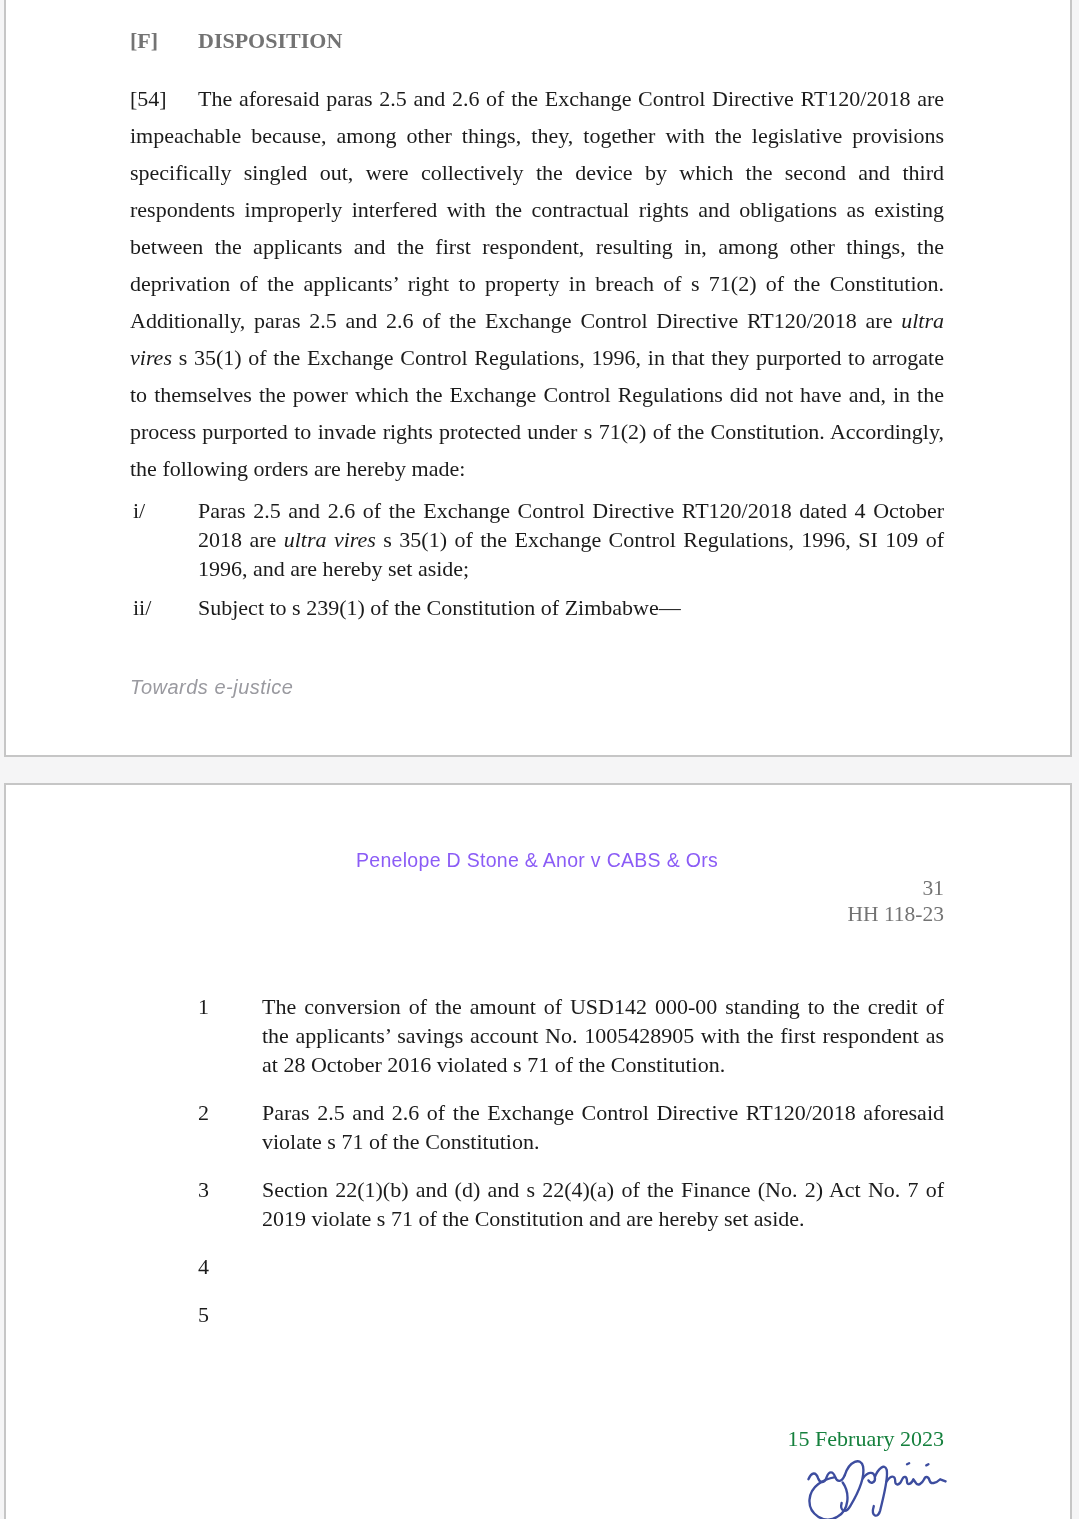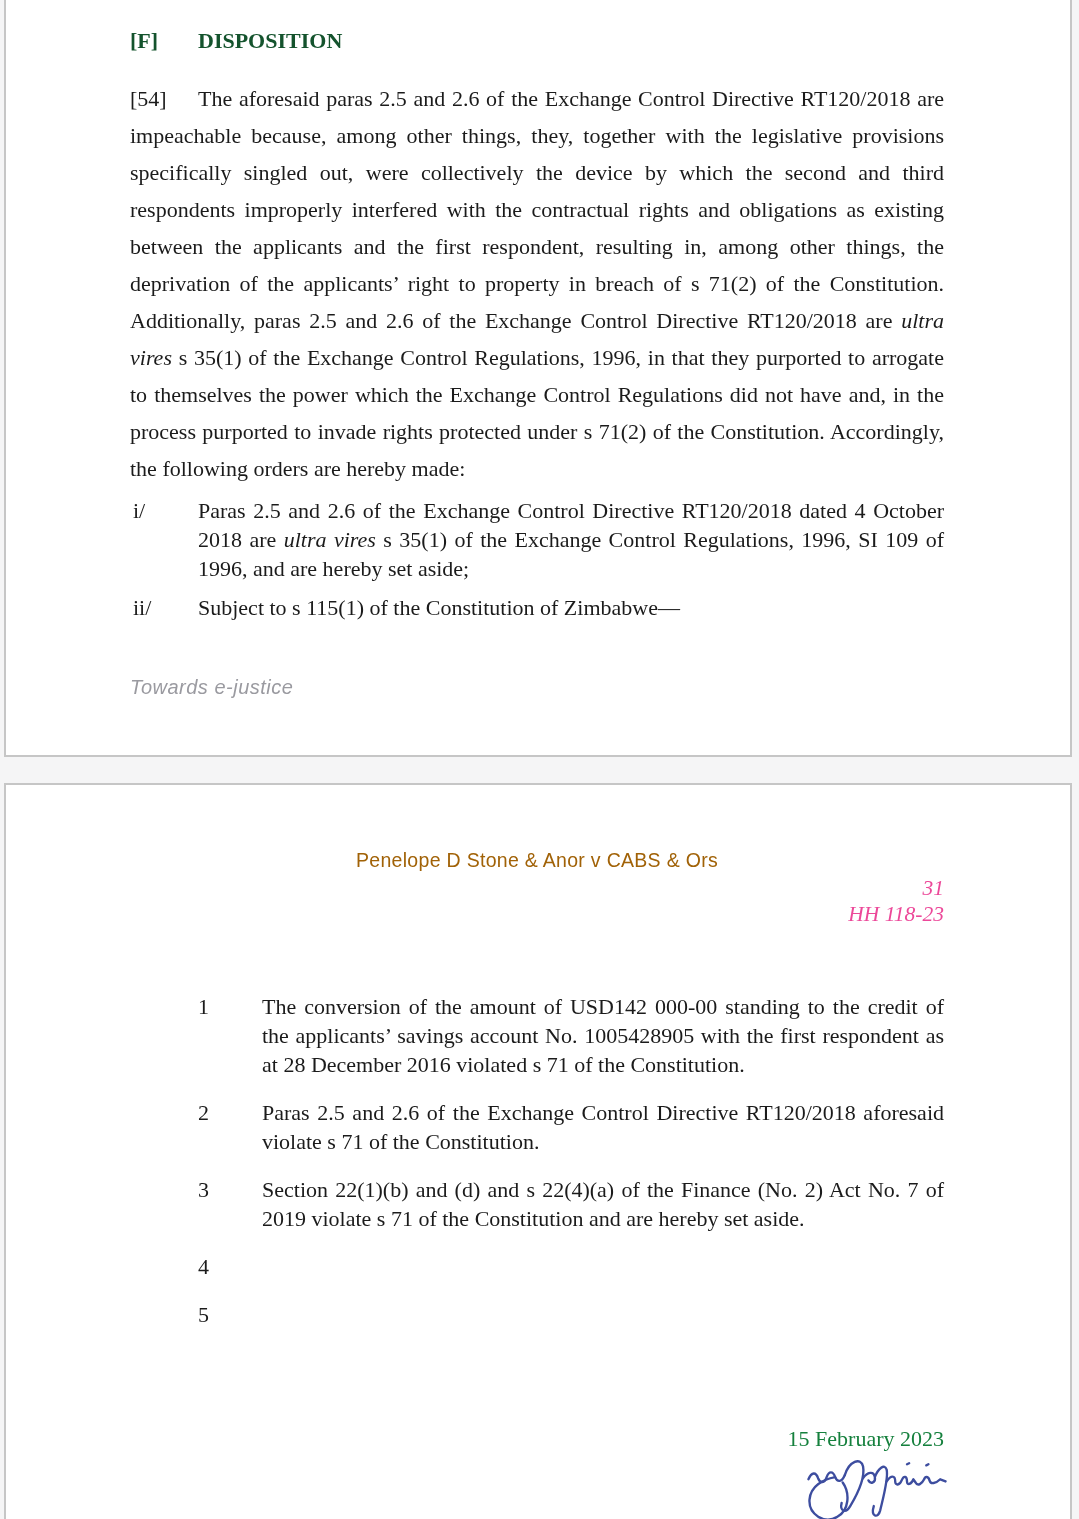--- a/index.html
+++ b/index.html
@@ -15,21 +15,21 @@
     background:#ffffff;
     border:2px solid #c6c6c6;
     box-sizing:border-box;
   }
   .page-1 { top:-8px; height:765px; }
   .page-2 { top:783px; height:780px; }
 
   .content { position:absolute; left:124px; width:814px; top:0; }
 
   
-  .heading { position:absolute; top:34px; left:0; font-size:22px; font-weight:bold; color:#14532d; }
+  .heading { position:absolute; top:34px; left:0; font-size:22px; font-weight:bold; color:#737373; }
   .heading .tag { display:inline-block; width:68px; }
 
   .para54 {
     position:absolute; top:86px; left:0; width:814px;
     font-size:22px; line-height:37px; color:#1b1b1b;
     text-align:justify;
   }
   .para54 .pmark { display:inline-block; width:68px; }
 
   .list-block { position:absolute; top:502px; left:0; width:814px; }
@@ -45,28 +45,27 @@
     font-style:italic; font-size:20px; letter-spacing:0.5px;
     color:#9a9aa0;
   }
 
   
   .case-title {
     position:absolute; top:64px; left:0; width:814px;
     text-align:center;
     font-family:"Liberation Sans", sans-serif;
     font-size:19.5px; letter-spacing:0.3px;
-    color:#a16207;
+    color:#8b5cf6;
   }
   .refs {
     position:absolute; top:90px; left:0; width:814px;
     text-align:right;
     font-size:21.5px; line-height:26px;
-    color:#ec4899;
-    font-style:italic;
+    color:#737373;
   }
 
   .orders { position:absolute; top:207px; left:0; width:814px; }
   .order-row { display:flex; margin-bottom:19px; }
   .order-num { flex:none; width:132px; padding-left:68px; box-sizing:border-box;
                font-size:22px; line-height:29px; color:#1b1b1b; }
   .order-text { flex:none; width:682px; font-size:22px; line-height:29px;
                 color:#1b1b1b; text-align:justify; }
 
   .jdate {
@@ -95,21 +94,21 @@
       </div>
 
       <div class="list-block" id="p1-list">
   <div class="li-row">
     <span class="li-marker">i/</span>
     <span class="li-text"><span>Paras 2.5 and 2.6 of the Exchange Control Directive RT120/2018 dated 4 October 2018 are </span><i>ultra vires</i><span> s 35(1) of the Exchange Control Regulations, 1996, SI 109 of 1996, and are hereby set aside;</span></span>
   </div>
 
   <div class="li-row">
     <span class="li-marker">ii/</span>
-    <span class="li-text"><span>Subject to s 115(1) of the Constitution of Zimbabwe—</span></span>
+    <span class="li-text"><span>Subject to s 239(1) of the Constitution of Zimbabwe—</span></span>
   </div>
 </div>
 
       <div class="slogan">Towards e-justice</div>
 
     </div>
   </div>
 
   <div class="page page-2">
     <div class="content">
@@ -117,21 +116,21 @@
       <div class="case-title">Penelope D Stone &amp; Anor v CABS &amp; Ors</div>
 
       <div class="refs">
         <div>31</div>
         <div>HH 118-23</div>
       </div>
 
       <div class="orders" id="p2-orders">
   <div class="order-row">
     <span class="order-num">1</span>
-    <span class="order-text">The conversion of the amount of USD142 000-00 standing to the credit of the applicants’ savings account No. 1005428905 with the first respondent as at 28 December 2016 violated s 71 of the Constitution.</span>
+    <span class="order-text">The conversion of the amount of USD142 000-00 standing to the credit of the applicants’ savings account No. 1005428905 with the first respondent as at 28 October 2016 violated s 71 of the Constitution.</span>
   </div>
 
   <div class="order-row">
     <span class="order-num">2</span>
     <span class="order-text">Paras 2.5 and 2.6 of the Exchange Control Directive RT120/2018 aforesaid violate s 71 of the Constitution.</span>
   </div>
 
   <div class="order-row">
     <span class="order-num">3</span>
     <span class="order-text">Section 22(1)(b) and (d) and s 22(4)(a) of the Finance (No. 2) Act No. 7 of 2019 violate s 71 of the Constitution and are hereby set aside.</span>

